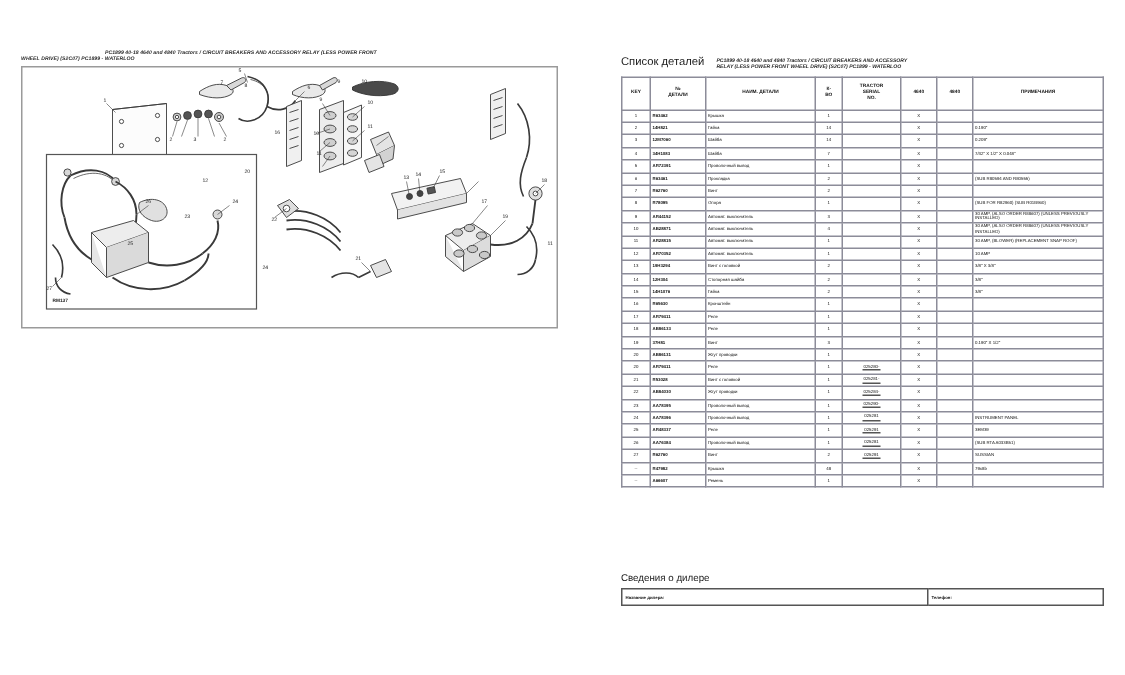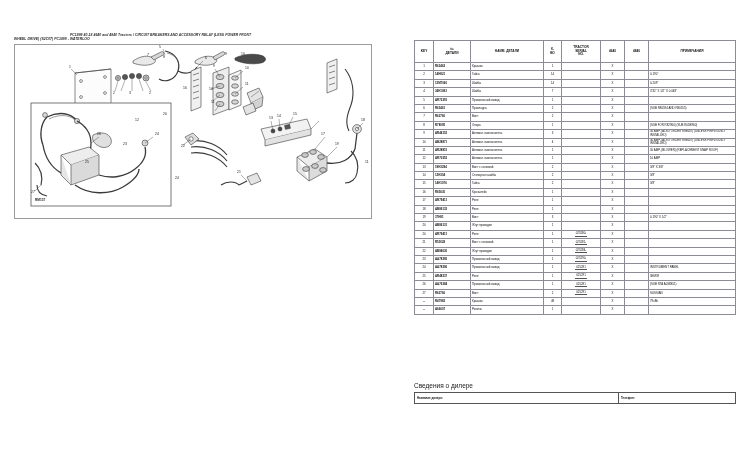--- a/index.html
+++ b/index.html
@@ -278,20 +278,27 @@
           <text x="160" y="134">24</text>
         </g>
 
         <text x="20" y="156" font-family="Liberation Sans, sans-serif" font-size="3.2" font-weight="bold" fill="#1a1a1a">RM137</text>
       </svg>
     </div>
   </div>
 
   <div class="list-panel">
 
+    <div class="list-title-row">
+      <div class="list-title">Список деталей</div>
+      <div class="list-subcaption">
+        <span>PC1899 40-18 4640 and 4840 Tractors / CIRCUIT BREAKERS AND ACCESSORY</span>
+        <span>RELAY (LESS POWER FRONT WHEEL DRIVE) (S2C07) PC1899 - WATERLOO</span>
+      </div>
+    </div>
 
     <table class="parts">
       <thead>
         <tr>
           <th class="c-key">KEY</th>
           <th class="c-part">
             <span>№</span><br>
             <span>ДЕТАЛИ</span>
           </th>
           <th class="c-name">НАИМ. ДЕТАЛИ</th>

